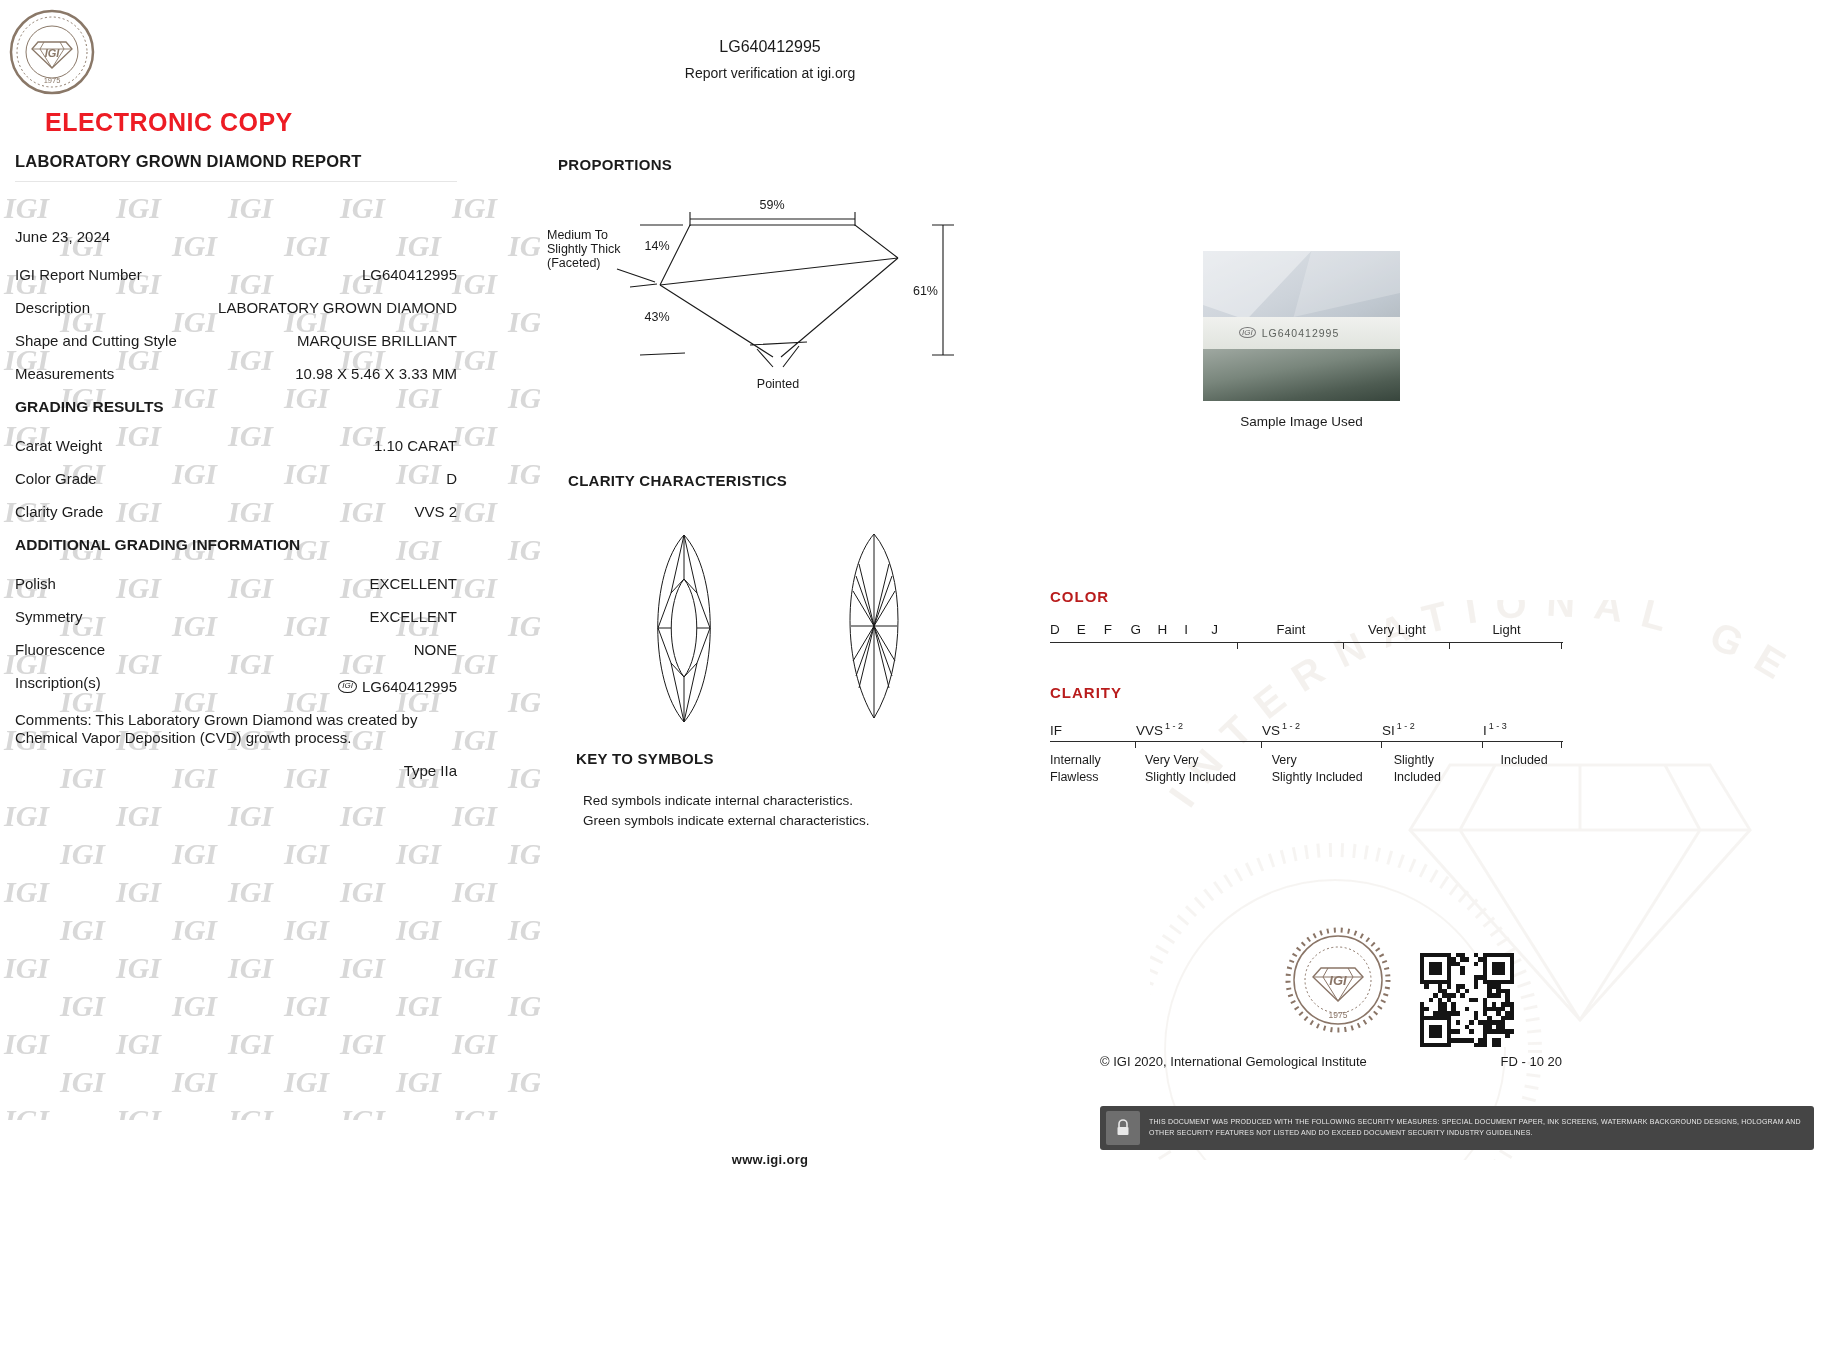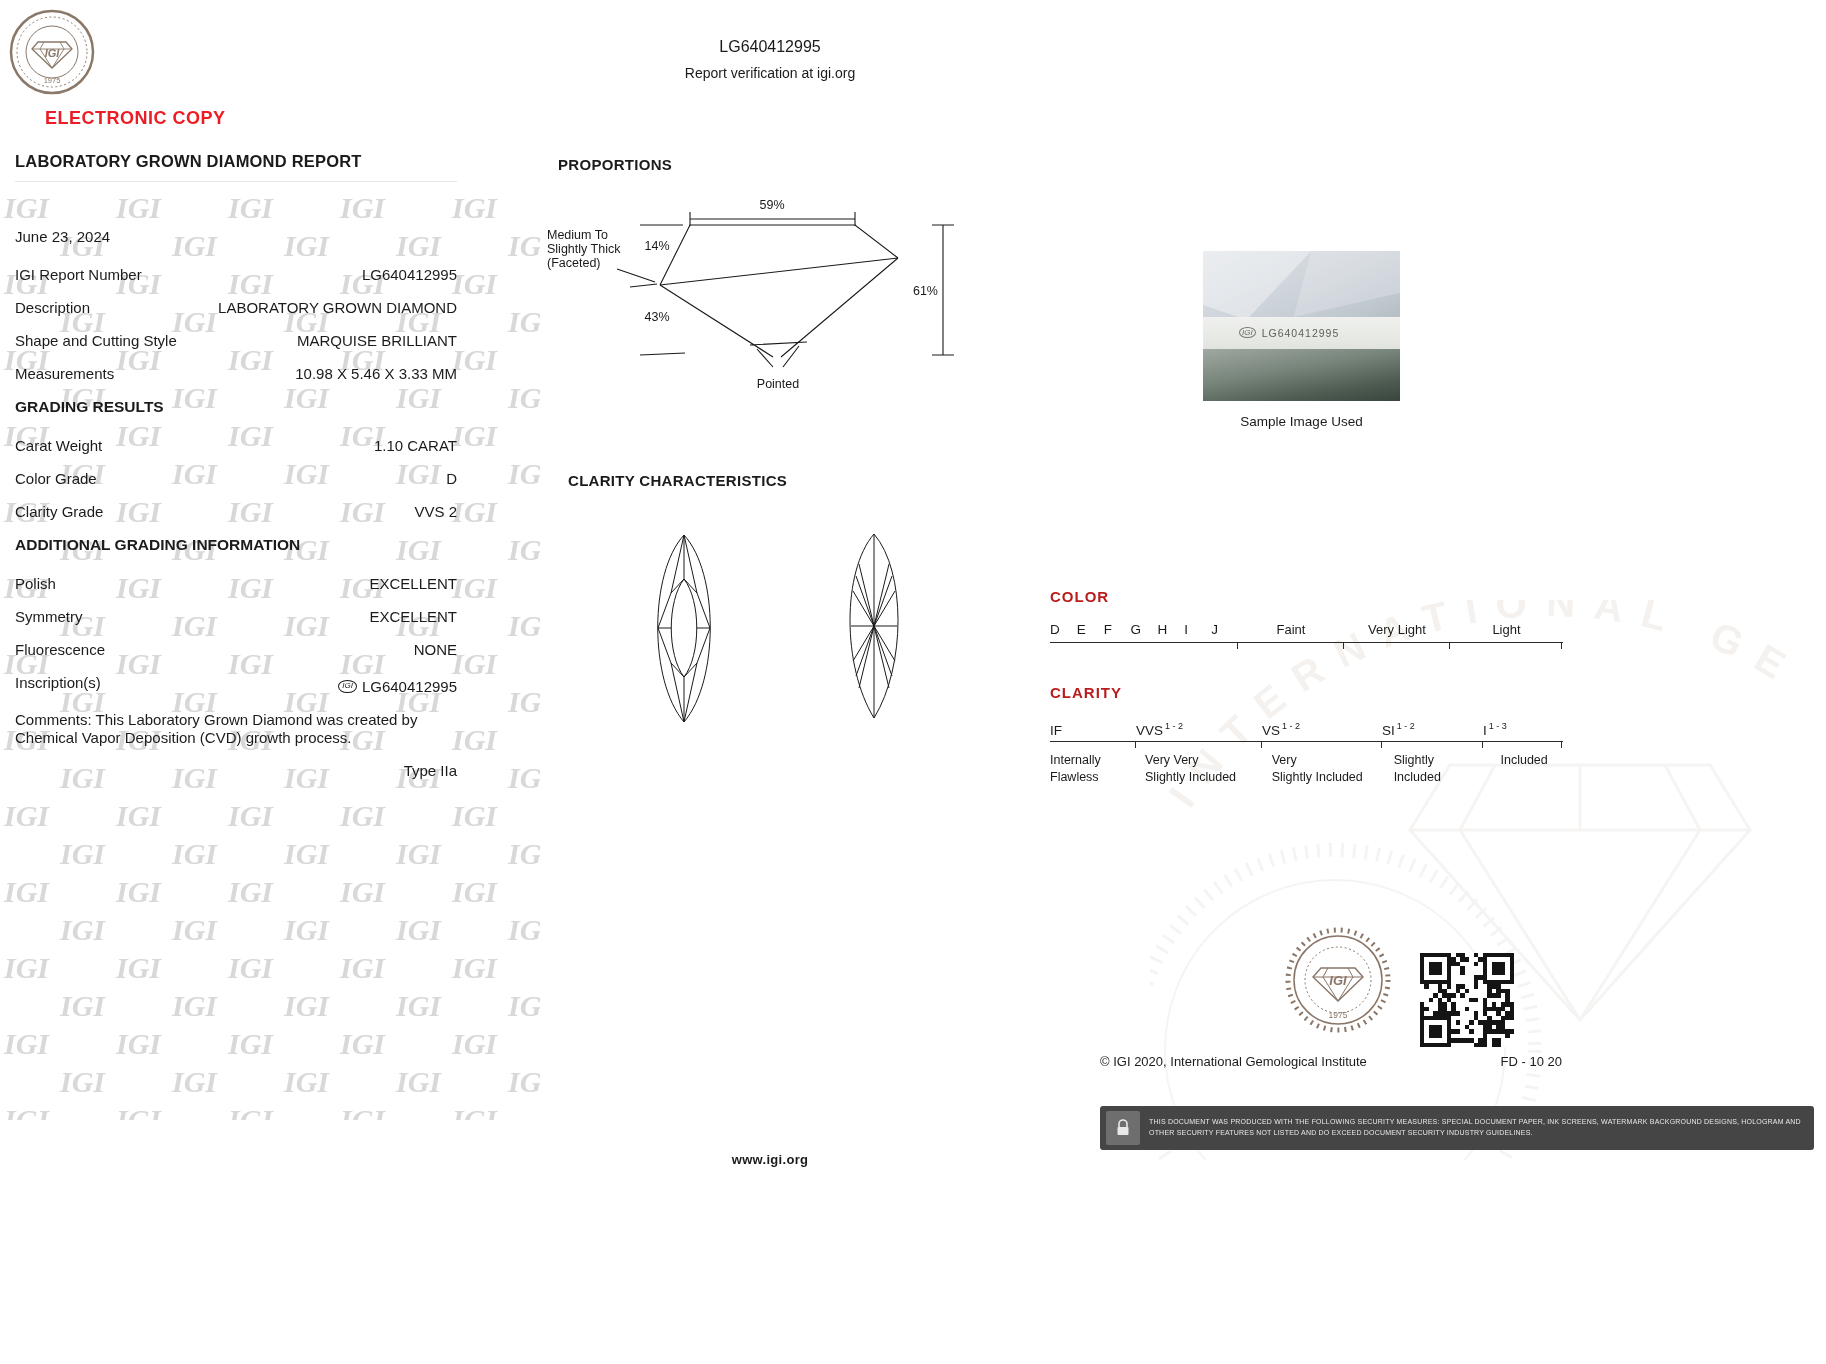--- a/index.html
+++ b/index.html
@@ -8,21 +8,21 @@
   .page { position:relative; width:1826px; height:1364px; background:#fff; overflow:hidden; }
 
   
   .wm-left { position:absolute; left:0; top:190px; }
   .wmt { font-size:30px; font-style:italic; font-weight:bold; fill:#d8d8d8; font-family:"Liberation Serif", serif; }
   .wm-right { position:absolute; left:1150px; top:600px; }
 
   
   .brand { position:absolute; left:8px; top:8px; display:flex; }
   .brand-name { margin-left:20px; margin-top:10px; font-size:21px; font-weight:bold; line-height:1.22; color:#252525; letter-spacing:0.3px; }
-  .stamp { position:absolute; left:45px; top:108px; font-size:18px; font-weight:bold; color:#ed1c24; letter-spacing:0.5px; }
+  .stamp { position:absolute; left:45px; top:108px; font-size:25px; font-weight:bold; color:#ed1c24; letter-spacing:0.5px; }
 
   
   .center-head { position:absolute; left:520px; top:38px; width:500px; text-align:center; }
   .center-head .rno { font-size:16px; }
   .center-head .vrf { font-size:14px; margin-top:9px; }
 
   
   .left-col { position:absolute; left:15px; top:152px; width:442px; }
   .report-title { font-size:16.5px; font-weight:bold; letter-spacing:0.2px; padding-bottom:10px; border-bottom:1px solid #e6e6e6; }
   .report-date { margin-top:46px; font-size:15px; margin-bottom:21px; }
@@ -252,20 +252,27 @@
           <path d="M60,3 C92,40 92,135 60,187 C28,135 28,40 60,3 Z"></path>
           <path d="M60,3 L60,187 M37,95 L83,95"></path>
           <path d="M60,95 L45,33 M60,95 L75,33 M60,95 L45,157 M60,95 L75,157"></path>
           <path d="M60,95 L39,60 M60,95 L81,60 M60,95 L39,130 M60,95 L81,130"></path>
           <path d="M60,95 L42,45 M60,95 L78,45 M60,95 L42,145 M60,95 L78,145"></path>
         </g>
       </svg>
     </div>
   </div>
 
+  <div class="key-block">
+    <div class="blk-title">KEY TO SYMBOLS</div>
+    <div class="key-lines">
+      <div>Red symbols indicate internal characteristics.</div>
+      <div>Green symbols indicate external characteristics.</div>
+    </div>
+  </div>
 
   <div class="sample">
     <div class="sample-photo">
       <div class="facet f1"></div>
       <div class="facet f2"></div>
       <div class="girdle-band">
         <span class="band-mark">IGI</span>
         <span class="band-text">LG640412995</span>
       </div>
       <div class="pav-dark"></div>

